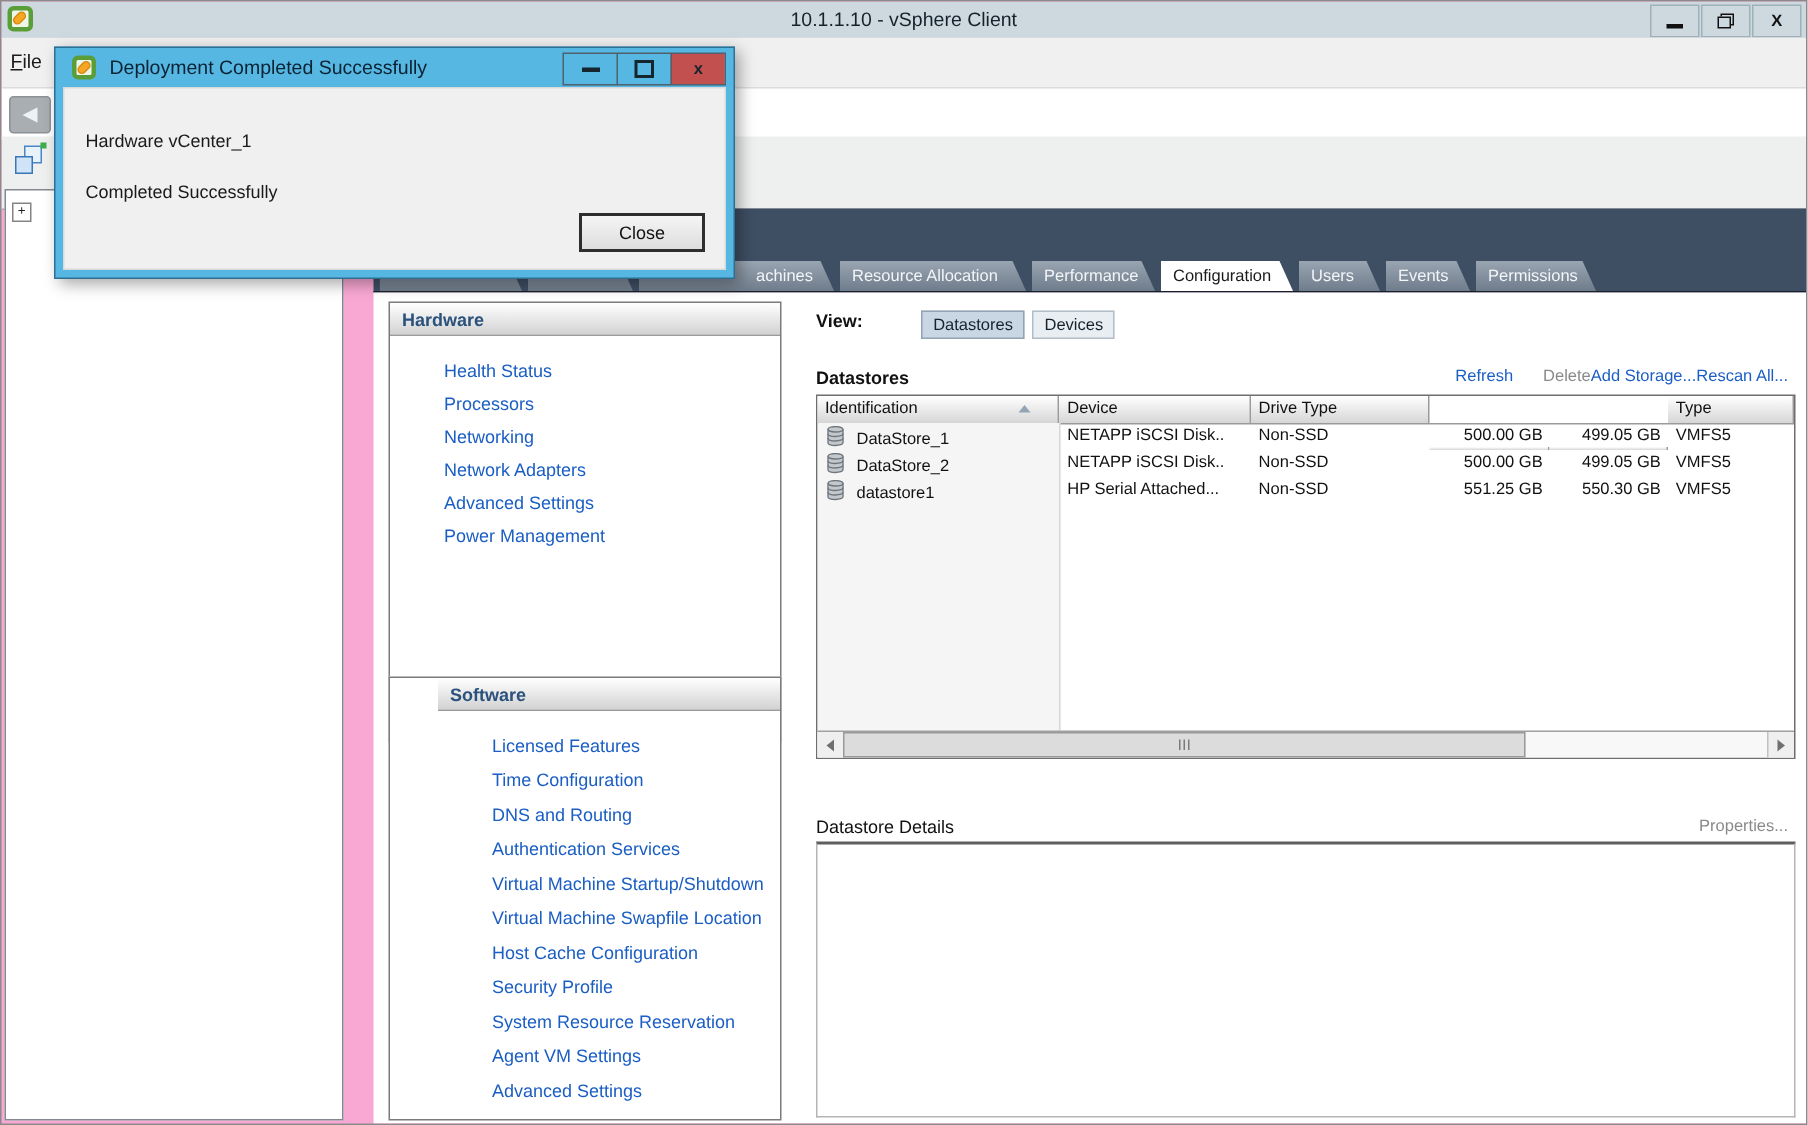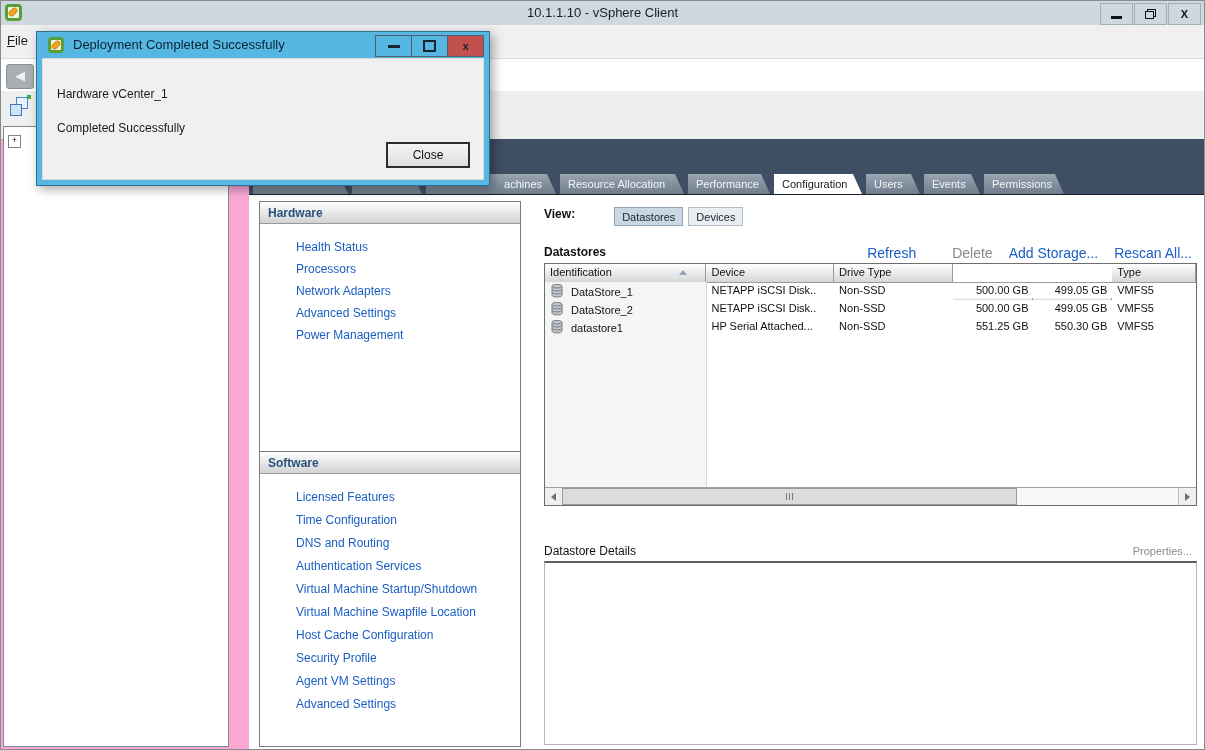--- a/index.html
+++ b/index.html
@@ -47,38 +47,38 @@
   .tab .tab-label{display:block;padding:4px 14px 0 8px;font-size:11px;color:#f2f5f8;white-space:nowrap;
                   overflow:hidden;}
   .tab.active{background:#ffffff;}
   .tab.active .tab-label{color:#1a1a1a;}
   .tab.clipped .tab-label{position:absolute;right:14px;top:4px;padding:0;}
   
   .content{position:absolute;left:248px;top:194px;right:0;bottom:0;background:#ffffff;}
   
   .panel{position:absolute;left:10px;width:262px;border:1px solid #7b7b7b;background:#fff;box-sizing:border-box;}
   .panel-hw{top:6px;height:294px;}
-  .panel-sw{top:256px;height:296px;}
+  .panel-sw{top:256px;height:296px;padding-left:32px;}
   .panel-header{height:22px;background:linear-gradient(#ffffff,#d2d2d2);border-bottom:1px solid #9a9a9a;
                 font-size:12px;font-weight:bold;color:#2a527c;padding:4px 0 0 8px;box-sizing:border-box;}
   .panel ul{list-style:none;margin:12px 0 0 0;padding:0;}
   .panel li{position:relative;padding-left:36px;font-size:12px;color:#1b5ec4;cursor:pointer;}
   .panel-hw li{line-height:22px;}
   .panel-sw li{line-height:23px;}
   .panel li.active{color:#000000;}
   .panel li.active::before{content:"\25B8";position:absolute;left:20px;top:0;font-size:9px;color:#222;}
   
   .view-row{position:absolute;left:295px;top:12px;height:20px;display:flex;gap:27px;}
   .view-label{font-size:12px;font-weight:bold;color:#111;margin-right:12px;}
   .view-btn{height:19px;margin-right:5px;border:1px solid #b2bdc8;background:#e9eef3;
             font-family:"Liberation Sans",sans-serif;font-size:11px;color:#15222c;padding:0 7px;}
   .view-btn.pressed{background:#c9d7e4;border-color:#93a3b3;}
   
   .ds-title{position:absolute;left:295px;top:50px;font-size:12px;font-weight:bold;color:#111;}
-  .ds-actions{position:absolute;right:12px;top:50px;display:flex;gap:16px;font-size:14px;}
+  .ds-actions{position:absolute;right:12px;top:50px;display:flex;font-size:11px;}
   .action.link{color:#1b5ec4;cursor:pointer;}
   .action.disabled{color:#8a8a8a;margin-left:20px;}
   
   .table{position:absolute;left:295px;top:68px;width:653px;height:243px;border:1px solid #6e6e6e;
          background:#fff;box-sizing:border-box;}
   .t-head{display:flex;height:18px;border-bottom:1px solid #9a9a9a;}
   .th{position:relative;box-sizing:border-box;background:linear-gradient(#ffffff,#d6d6d6);
       border-right:1px solid #9a9a9a;font-size:11px;color:#111;padding:2px 5px 0 5px;white-space:nowrap;overflow:hidden;}
   .th.r{text-align:right;margin-top:34px;}
   .sort-asc{position:absolute;right:18px;top:6px;width:0;height:0;
@@ -203,37 +203,39 @@
       </div>
   </div>
 
   <div class="content">
 
     <div class="panel panel-hw">
       <div class="panel-header">Hardware</div>
       <ul id="hw-list">
           <li>Health Status</li>
           <li>Processors</li>
+          <li>Networking</li>
           <li>Network Adapters</li>
           <li>Advanced Settings</li>
           <li>Power Management</li>
         </ul>
     </div>
 
     <div class="panel panel-sw">
       <div class="panel-header">Software</div>
       <ul id="sw-list">
           <li>Licensed Features</li>
           <li>Time Configuration</li>
           <li>DNS and Routing</li>
           <li>Authentication Services</li>
           <li>Virtual Machine Startup/Shutdown</li>
           <li>Virtual Machine Swapfile Location</li>
           <li>Host Cache Configuration</li>
           <li>Security Profile</li>
+          <li>System Resource Reservation</li>
           <li>Agent VM Settings</li>
           <li>Advanced Settings</li>
         </ul>
     </div>
 
     <div class="view-row">
       <span class="view-label">View:</span>
       <span id="view-buttons" style="display:flex;">
           <button class="view-btn pressed">Datastores</button>
           <button class="view-btn">Devices</button>

